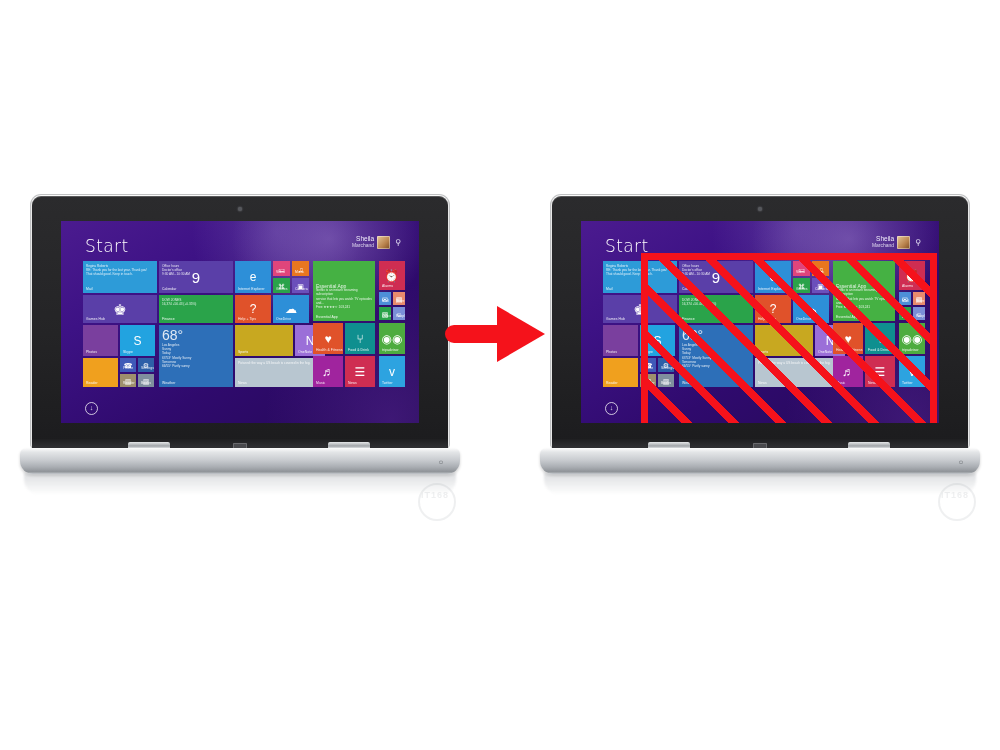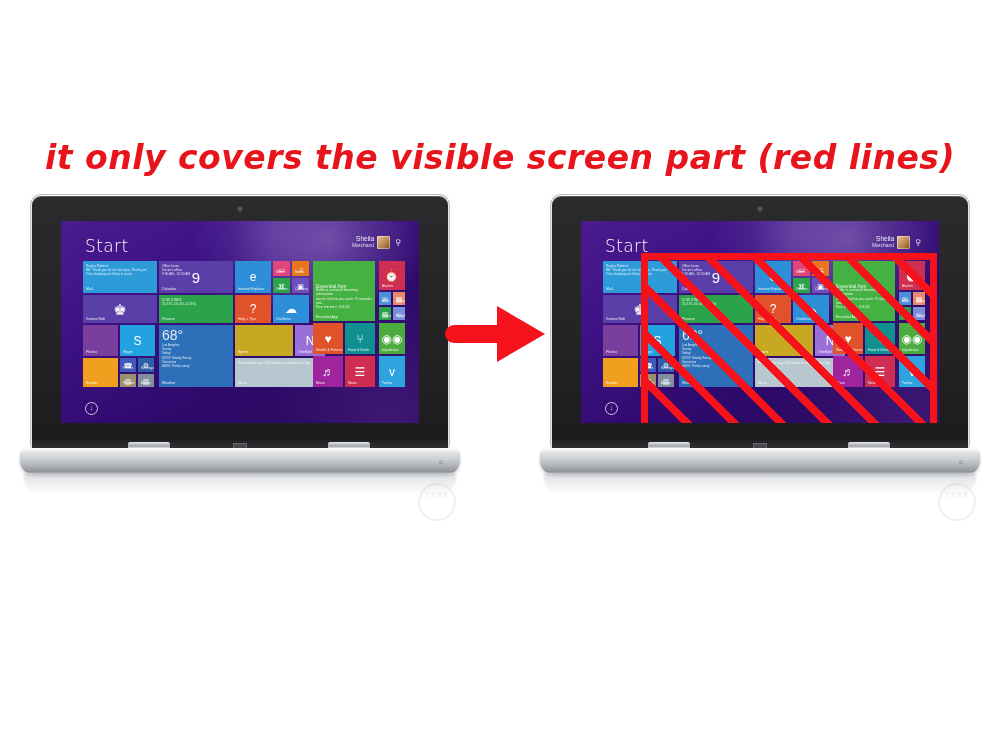--- a/index.html
+++ b/index.html
@@ -157,21 +157,20 @@
     position:absolute;left:50%;top:2px;margin-left:-17px;
     width:34px;height:34px;border:2px solid #9aa0a6;border-radius:50%;
   }
   .watermark span{position:relative;display:block;padding-top:8px;font-size:9px;}
 </style>
 </head>
 <body>
 
 <div id="canvas">
 
-  <div class="headline" style="color: rgb(232, 20, 27);">it only covers the visible screen part (red lines)</div>
 
   <div class="laptop left">
     <div class="lid">
       <div class="camera"></div>
       <div class="screen">
         <div class="startbg"></div>
         <div class="start-word">Start</div>
         <div class="user">
           <div class="uname">
             <b>Sheila</b>

